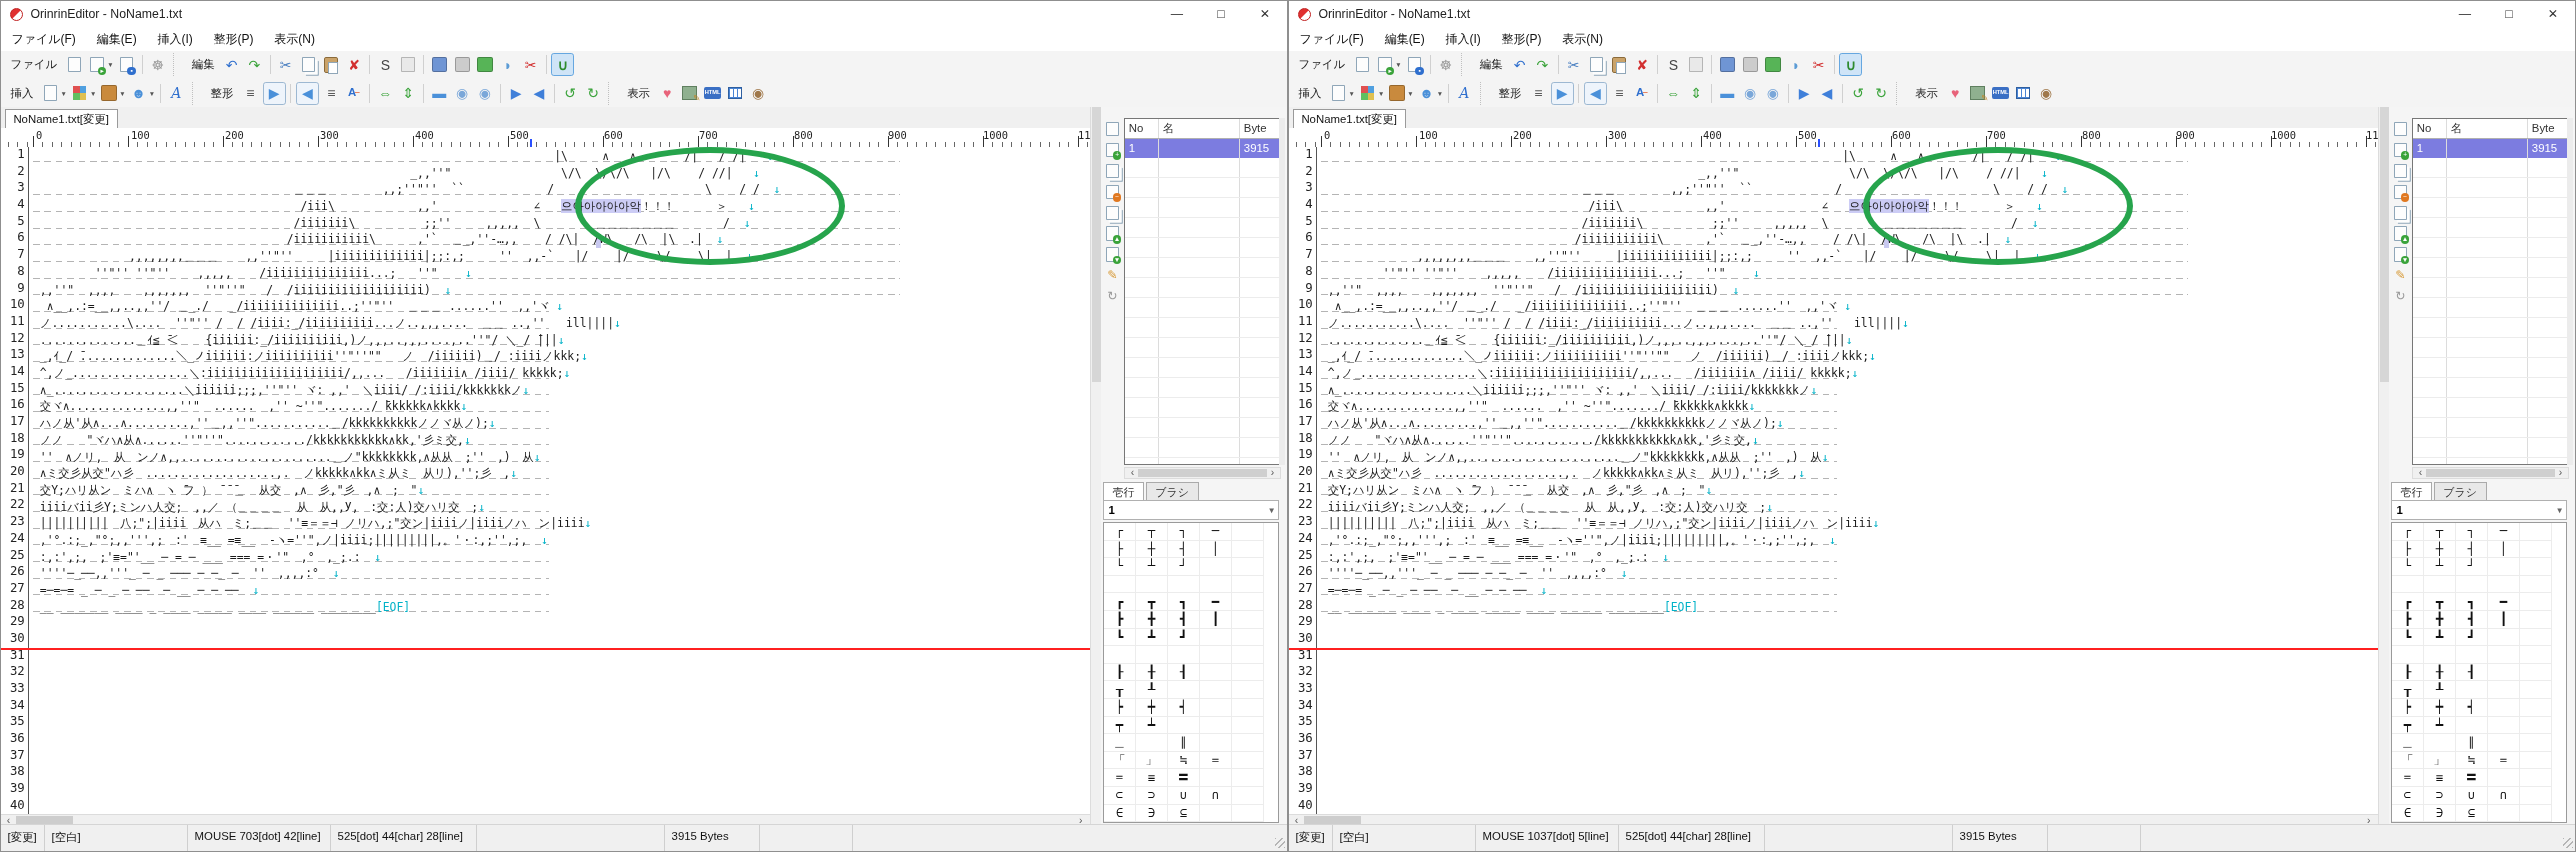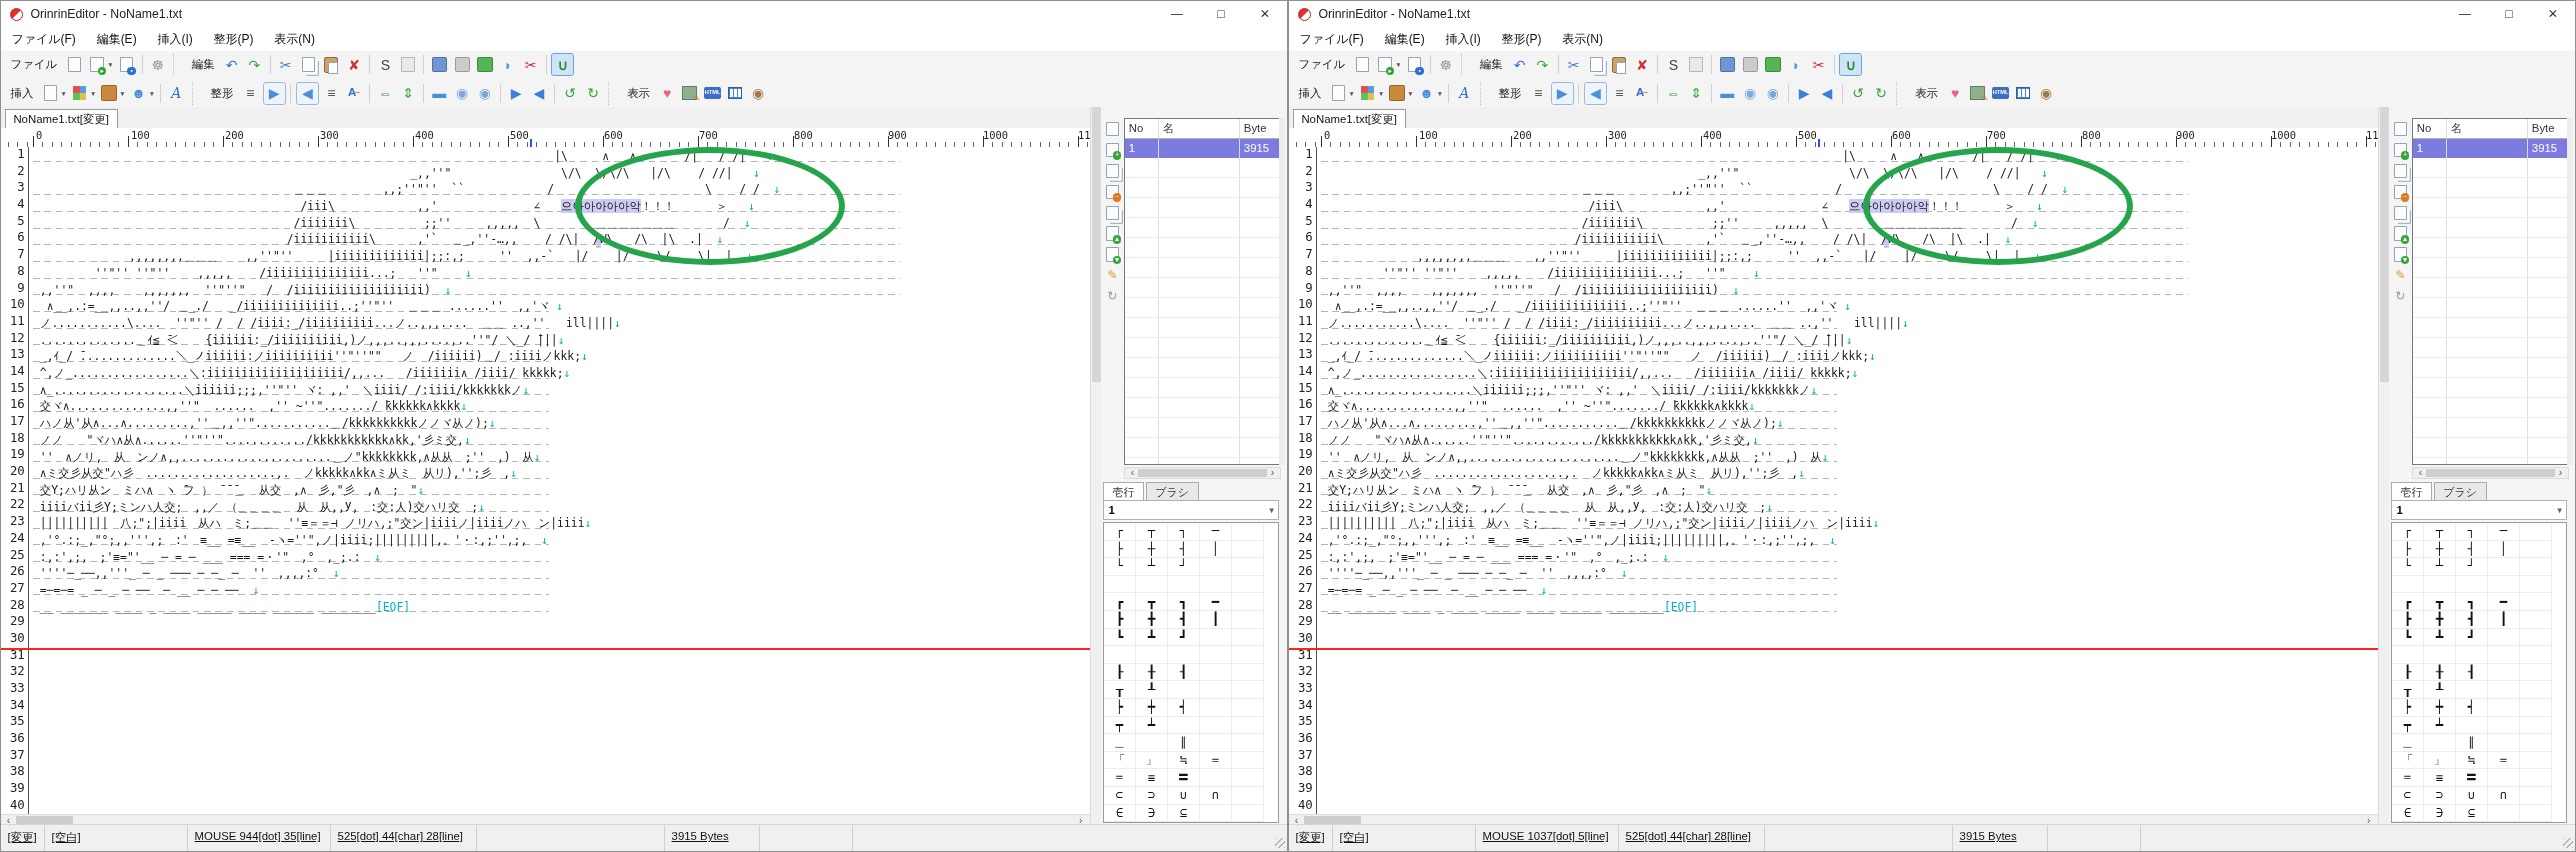--- a/index.html
+++ b/index.html
@@ -82,21 +82,21 @@
   .pt-thumb{position:absolute;left:13.3px;top:0.9px;right:13.3px;height:8.5px;background:#cfcfcf;}
   .ptabs{position:absolute;left:1.9px;top:375px;height:18px;display:flex;font-size:11px;}
   .ptab{padding:1.9px 8.5px 0;border:0.9px solid #aaa;border-bottom:none;background:#e8e8e8;color:#333;margin-right:1.9px;}
   .ptab.active{background:#fff;}
   .pselect{position:absolute;left:1.9px;top:393px;right:7.6px;height:20px;background:#fff;border:0.9px solid #b0b0b0;font-size:11.4px;font-weight:bold;line-height:19px;padding-left:4.7px;box-sizing:border-box;}
   .pselect .chev{position:absolute;right:4.7px;top:0;color:#666;font-size:8.5px;}
   .palette{position:absolute;left:1.9px;top:415px;right:7.6px;bottom:3.8px;background:#fff;border:0.9px solid #9a9a9a;overflow:hidden;display:grid;grid-template-columns:repeat(5,32px);grid-auto-rows:17.6px;}
   .pcell{border-right:0.9px solid #ececec;border-bottom:0.9px solid #ececec;font-family:"DejaVu Sans Mono",monospace;font-size:12.3px;color:#111;display:flex;align-items:center;justify-content:center;}
   
   .statusbar{position:absolute;left:0;right:0;bottom:0;height:26.5px;background:#f0f0f0;border-top:0.9px solid #d5d5d5;display:flex;align-items:stretch;font-size:11.4px;color:#111;}
-  .scell{border-right:0.9px solid #cfcfcf;padding:5.7px 0 0 6.6px;box-sizing:border-box;white-space:nowrap;overflow:hidden;text-decoration:underline;}
+  .scell{border-right:0.9px solid #cfcfcf;padding:5.7px 0 0 6.6px;box-sizing:border-box;white-space:nowrap;overflow:hidden;}
   .grip{position:absolute;right:1.9px;bottom:2.8px;width:10.4px;height:10.4px;background:repeating-linear-gradient(135deg,#b5b5b5 0 1.4px,transparent 1.4px 4.3px);}
 </style>
 </head>
 <body>
 
 <div class="screen">
   <div class="window">
 
     <div class="titlebar">
       <span class="appicon"></span>
@@ -585,21 +585,21 @@
             <span class="pcell">⊆</span>
             <span class="pcell"></span>
             <span class="pcell"></span>
           </div>
       </div>
     </div>
 
     <div class="statusbar">
       <span class="scell" style="width:44px">[変更]</span>
       <span class="scell" style="width:143px">[空白]</span>
-      <span class="scell cell-mouse" style="width:143px">MOUSE 944[dot] 35[line]</span>
+      <span class="scell cell-mouse" style="width:143px">MOUSE 703[dot] 42[line]</span>
       <span class="scell" style="width:146px">525[dot] 44[char] 28[line]</span>
       <span class="scell" style="width:188px"></span>
       <span class="scell" style="width:95px">3915 Bytes</span>
       <span class="scell" style="width:93px"></span>
       <span class="scell" style="flex:1;border-right:none"></span>
       <span class="grip"></span>
     </div>
 
   </div>
 <div class="window">

